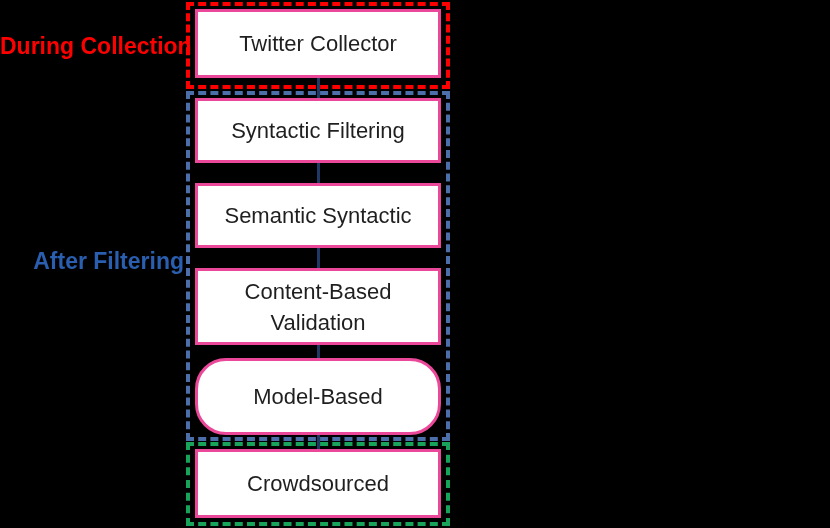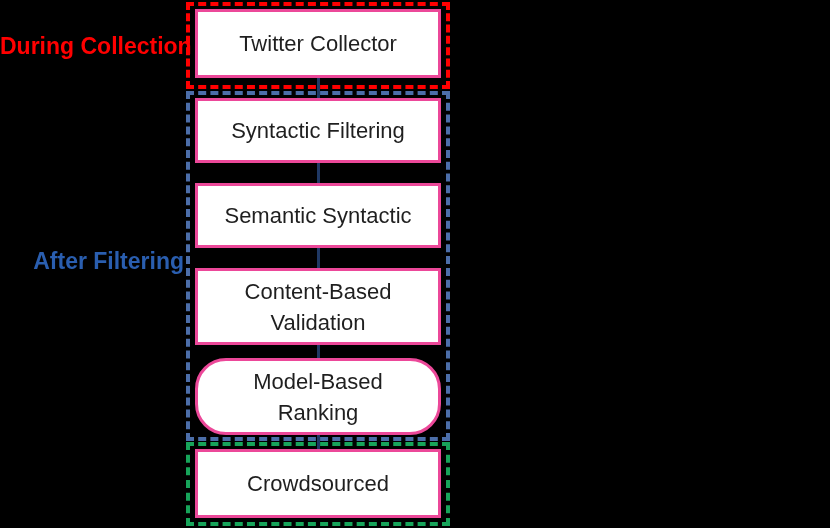--- a/index.html
+++ b/index.html
@@ -75,19 +75,18 @@
   <div class="pbox b3">
     <span>Semantic Syntactic</span>
     <span></span>
   </div>
   <div class="pbox b4">
     <span>Content-Based</span>
     <span>Validation</span>
   </div>
   <div class="pbox b5">
     <span>Model-Based</span>
-    <span>Ranking</span>
   </div>
   <div class="pbox b6">
     <span>Crowdsourced</span>
   </div>
 
 </div>
 
 </body></html>

